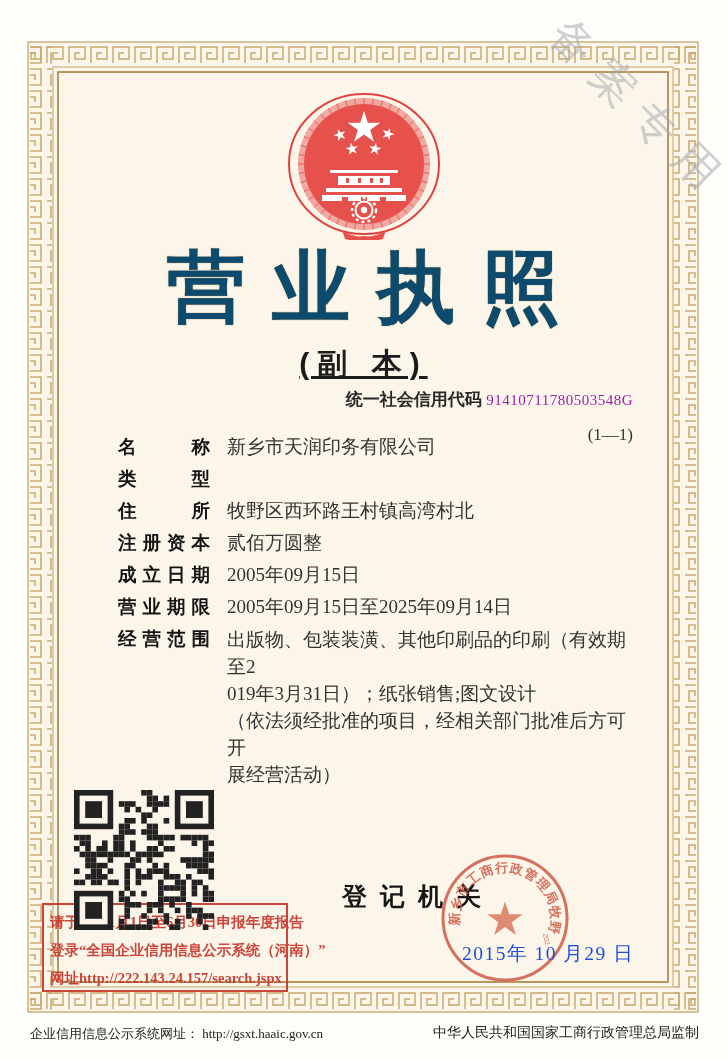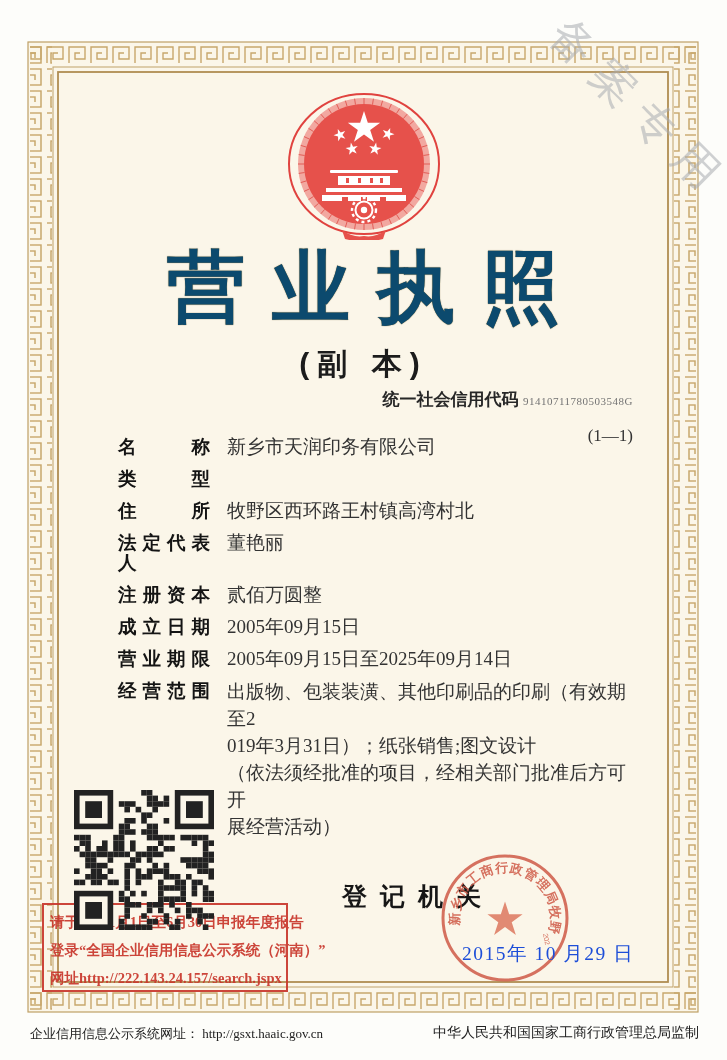--- a/index.html
+++ b/index.html
@@ -24,27 +24,28 @@
     position:absolute; left:0; top:248px; width:100%; z-index:3;
     text-align:center; font-size:78px; line-height:1; font-weight:900;
     color:#0c4a6e; letter-spacing:27px; text-indent:27px;
     text-shadow:0 0 1px #5a470f;
     font-family:"Liberation Sans","DejaVu Sans",sans-serif;
   }
   .subtitle {
     position:absolute; left:0; top:344px; width:100%; z-index:3;
     text-align:center; font-size:30px; font-weight:700; color:#1c1c1c;
     letter-spacing:8px;
+    text-decoration:underline;
   }
   .credit {
     position:absolute; top:388px; right:94px; z-index:3; text-align:right;
     line-height:23px; white-space:nowrap;
   }
   .credit .lbl { font-weight:700; font-size:17px; color:#272727; }
-  .credit .code { font-family:"Liberation Serif",serif; font-size:11px; color:#737373; letter-spacing:.5px; }
+  .credit .code { font-family:"Liberation Serif",serif; font-size:15px; color:#a21caf; letter-spacing:.5px; }
   .credit .pageno { font-family:"Liberation Serif",serif; font-size:17px; color:#333; margin-top:11px; }
 
   .fields { position:absolute; left:118px; top:437px; width:524px; z-index:3; }
   .f-row { display:flex; align-items:flex-start; margin-bottom:12px; }
   .f-label {
     width:92px; flex:none; font-weight:700; font-size:18.5px; color:#141414;
     text-align:justify; text-align-last:justify; line-height:20px;
     font-family:"Liberation Sans","DejaVu Sans",sans-serif;
   }
   .f-value {
@@ -203,24 +204,20 @@
     <div class="f-row">
       <div class="f-label">名称</div>
       <div class="f-value">新乡市天润印务有限公司</div>
     </div>
     <div class="f-row">
       <div class="f-label">类型</div>
     </div>
     <div class="f-row">
       <div class="f-label">住所</div>
       <div class="f-value">牧野区西环路王村镇高湾村北</div>
-    </div>
-    <div class="f-row">
-      <div class="f-label">法定代表人</div>
-      <div class="f-value">董艳丽</div>
     </div>
     <div class="f-row">
       <div class="f-label">注册资本</div>
       <div class="f-value">贰佰万圆整</div>
     </div>
     <div class="f-row">
       <div class="f-label">成立日期</div>
       <div class="f-value">2005年09月15日</div>
     </div>
     <div class="f-row">

